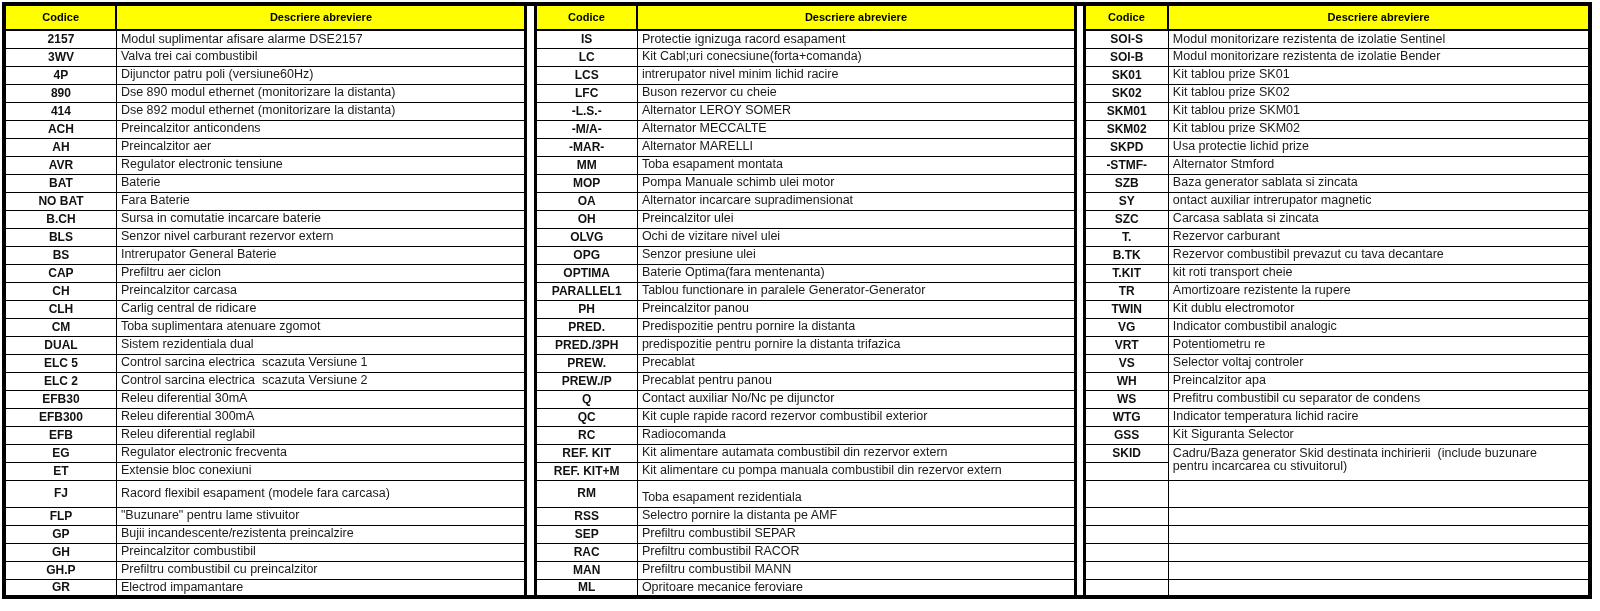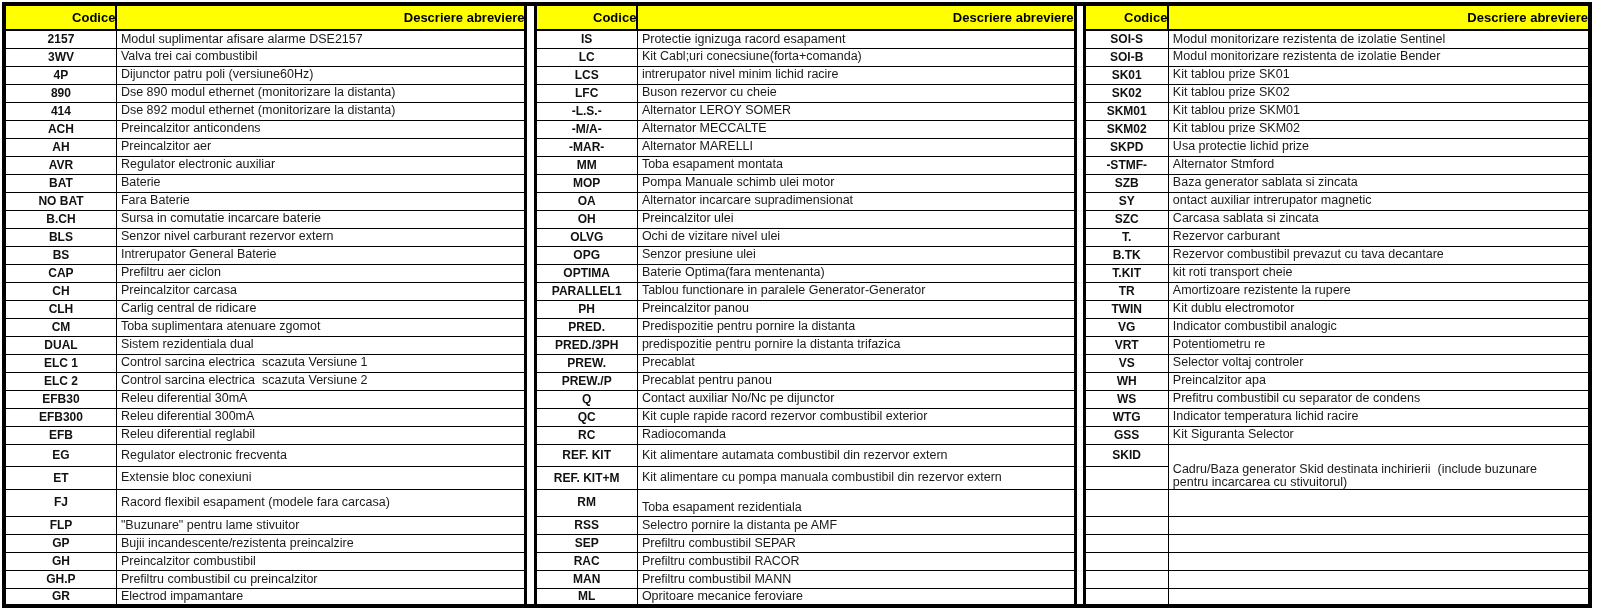--- a/index.html
+++ b/index.html
@@ -25,44 +25,44 @@
     overflow: hidden;
     line-height: 1.05;
   }
   thead tr { height: 26px; }
   tbody tr { height: 18px; }
   tbody tr.tall { height: 27px; }
   th.hdr {
     background: var(--header-bg, #ffff00);
     color: var(--header-text, #000);
     border: 2px solid var(--border-c, #000);
-    font-size: 13px;
+    font-size: 11px;
     font-weight: bold;
-    text-align: right;
+    text-align: center;
     padding: 0;
   }
   td.code {
     border: 1px solid var(--border-c, #000);
     font-weight: bold;
     font-size: 12px;
     color: #111111;
     text-align: center;
     vertical-align: middle;
     padding: 0 2px;
   }
   td.desc {
     border: 1px solid var(--border-c, #000);
     font-size: 12.5px;
     color: var(--cell-text, #1a1a1a);
     text-align: left;
     vertical-align: middle;
     padding: 0 4px;
     white-space: pre-wrap;
   }
-  td.desc.vtop { vertical-align: top; padding-top: 18px; }
+  td.desc.vtop { vertical-align: top; padding-top: 2px; }
   td.desc.vbottom { vertical-align: bottom; padding-bottom: 2px; margin-left: 13px; }
   td.sep, th.sep {
     border-top: none;
     border-bottom: none;
     border-left: 3px solid var(--border-c, #000);
     border-right: 3px solid var(--border-c, #000);
     background: var(--page-bg, #ffffff);
     padding: 0;
   }
 </style>
@@ -159,21 +159,21 @@
           <td class="desc">Preincalzitor aer</td>
           <td class="sep"></td>
           <td class="code">-MAR-</td>
           <td class="desc">Alternator MARELLI</td>
           <td class="sep"></td>
           <td class="code">SKPD</td>
           <td class="desc">Usa protectie lichid prize</td>
         </tr>
         <tr>
           <td class="code">AVR</td>
-          <td class="desc">Regulator electronic auxiliar</td>
+          <td class="desc">Regulator electronic tensiune</td>
           <td class="sep"></td>
           <td class="code">MM</td>
           <td class="desc">Toba esapament montata</td>
           <td class="sep"></td>
           <td class="code">-STMF-</td>
           <td class="desc">Alternator Stmford</td>
         </tr>
         <tr>
           <td class="code">BAT</td>
           <td class="desc">Baterie</td>
@@ -268,21 +268,21 @@
           <td class="code">DUAL</td>
           <td class="desc">Sistem rezidentiala dual</td>
           <td class="sep"></td>
           <td class="code">PRED./3PH</td>
           <td class="desc">predispozitie pentru pornire la distanta trifazica</td>
           <td class="sep"></td>
           <td class="code">VRT</td>
           <td class="desc">Potentiometru re</td>
         </tr>
         <tr>
-          <td class="code">ELC 1</td>
+          <td class="code">ELC 5</td>
           <td class="desc">Control sarcina electrica  scazuta Versiune 1</td>
           <td class="sep"></td>
           <td class="code">PREW.</td>
           <td class="desc">Precablat</td>
           <td class="sep"></td>
           <td class="code">VS</td>
           <td class="desc">Selector voltaj controler</td>
         </tr>
         <tr>
           <td class="code">ELC 2</td>

